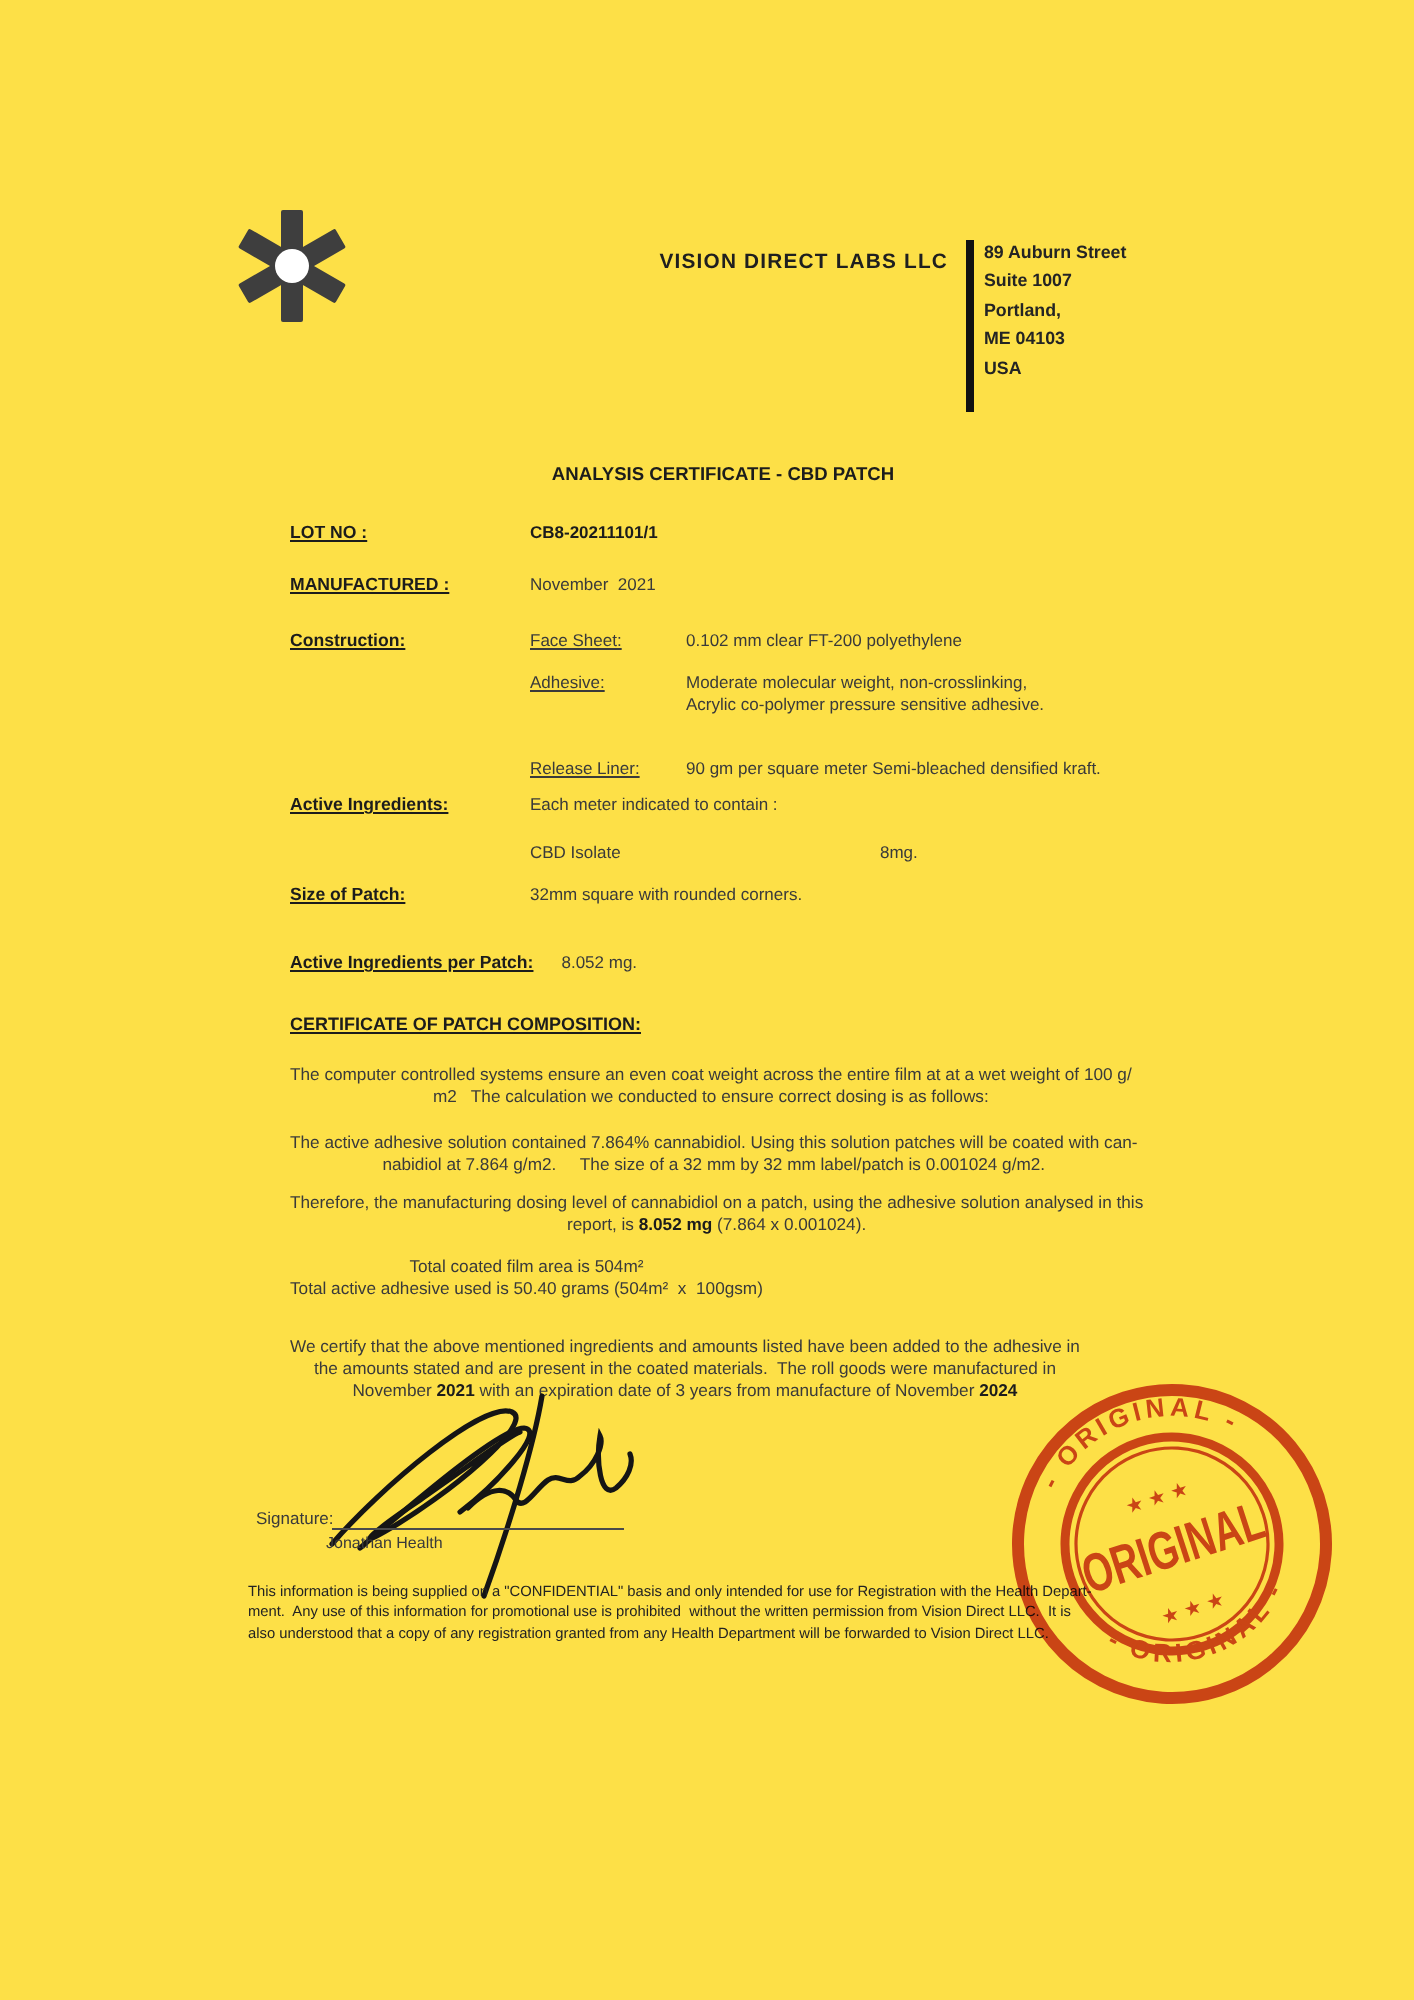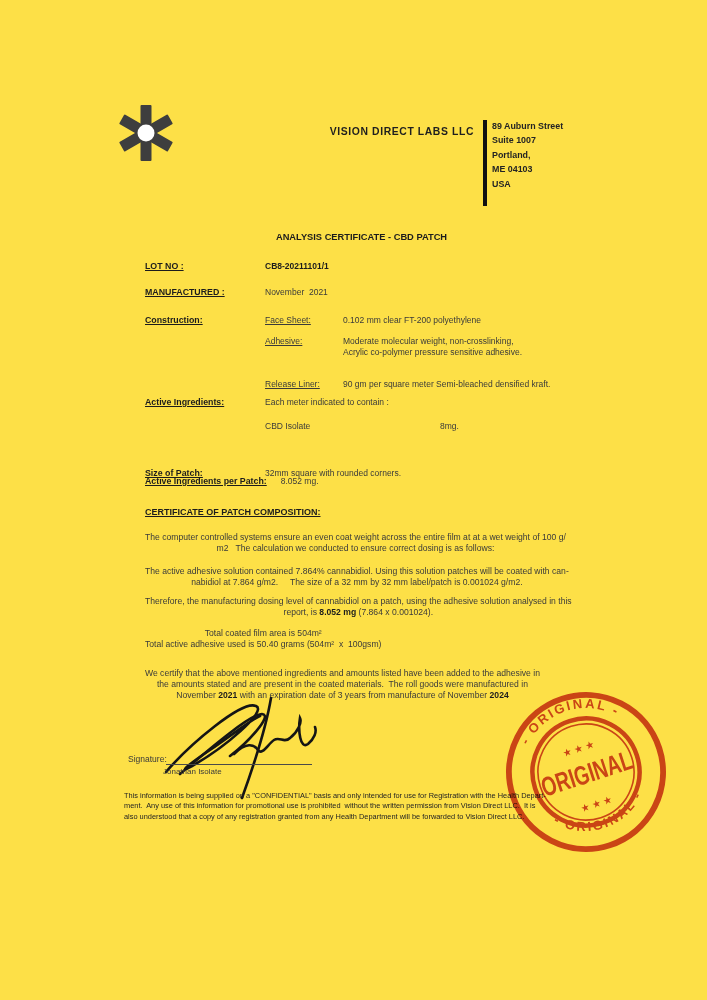--- a/index.html
+++ b/index.html
@@ -96,21 +96,21 @@
     <span class="lcol lblB">Active Ingredients:</span>
     <span class="f-val ln">Each meter indicated to contain :</span>
   </div>
 
   <div class="abs row f-val" style="left:145px;top:421px;">
     <span class="lcol"></span>
     <span style="width:175px;flex:none;" class="ln">CBD Isolate</span>
     <span class="ln">8mg.</span>
   </div>
 
-  <div class="abs row f-label" style="left:145px;top:468px;">
+  <div class="abs row f-label" style="left:145px;top:442px;">
     <span class="lcol lblB">Size of Patch:</span>
     <span class="f-val ln">32mm square with rounded corners.</span>
   </div>
 
   <div class="abs row f-label" style="left:145px;top:476px;">
     <span class="lblB">Active Ingredients per Patch:</span>
     <span class="f-val ln" style="margin-left:14px;">8.052 mg.</span>
   </div>
 
   <div class="abs heading" style="left:145px;top:507px;">CERTIFICATE OF PATCH COMPOSITION:</div>
@@ -145,21 +145,21 @@
     <g fill="none" stroke="#151515" stroke-width="2.6" stroke-linecap="round">
       <path d="M16,80 C40,52 92,8 106,14 C118,19 74,56 42,74 C28,82 36,74 60,58 C86,40 104,26 110,24"></path>
       <path d="M30,82 C56,60 100,22 112,22 C124,23 96,52 80,64"></path>
       <path d="M84,62 C96,50 104,52 108,58 C112,64 118,52 124,48 C130,44 134,52 140,46 C148,40 152,30 150,26 C148,38 150,58 158,52 C164,47 167,40 165,35"></path>
       <path d="M121,6 C117,30 105,70 92,106"></path>
     </g>
   </svg>
 
   <div class="abs f-val" style="left:128px;top:754px;">Signature:</div>
   <div class="abs sig-line" style="left:166px;top:752px;"></div>
-  <div class="abs sig-name" style="left:163px;top:767px;">Jonathan Isolate</div>
+  <div class="abs sig-name" style="left:163px;top:767px;">Jonathan Health</div>
 
   <div class="abs footer" style="left:124px;top:791px;">
     <div class="ln">This information is being supplied on a "CONFIDENTIAL" basis and only intended for use for Registration with the Health Depart-</div>
     <div class="ln">ment.  Any use of this information for promotional use is prohibited  without the written permission from Vision Direct LLC.  It is</div>
     <div class="ln" style="margin-top:1px;">also understood that a copy of any registration granted from any Health Department will be forwarded to Vision Direct LLC.</div>
   </div>
 
   <svg class="abs stamp" style="left:501px;top:687px;" width="170" height="170" viewBox="0 0 170 170">
     <g transform="rotate(-18 85 85)">
       <circle cx="85" cy="85" r="77" fill="none" stroke="#c8403b" stroke-width="6"></circle>

